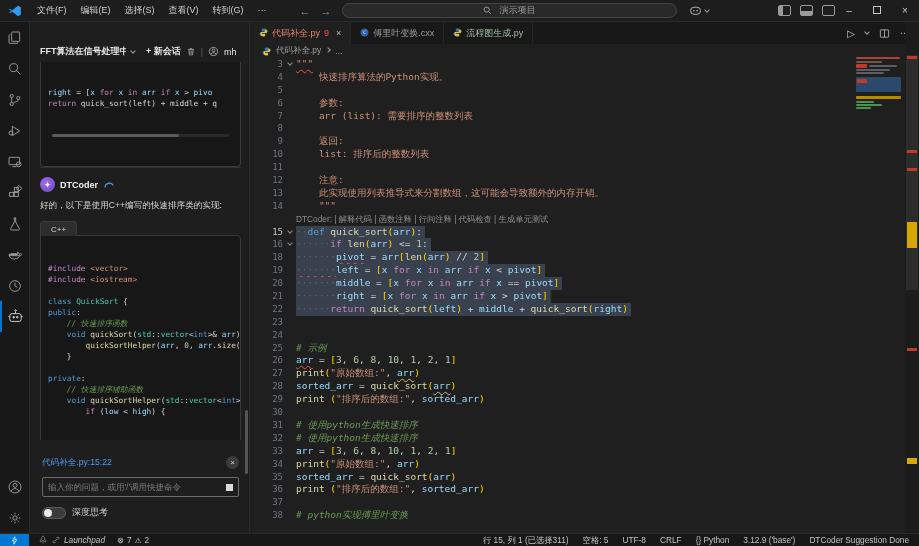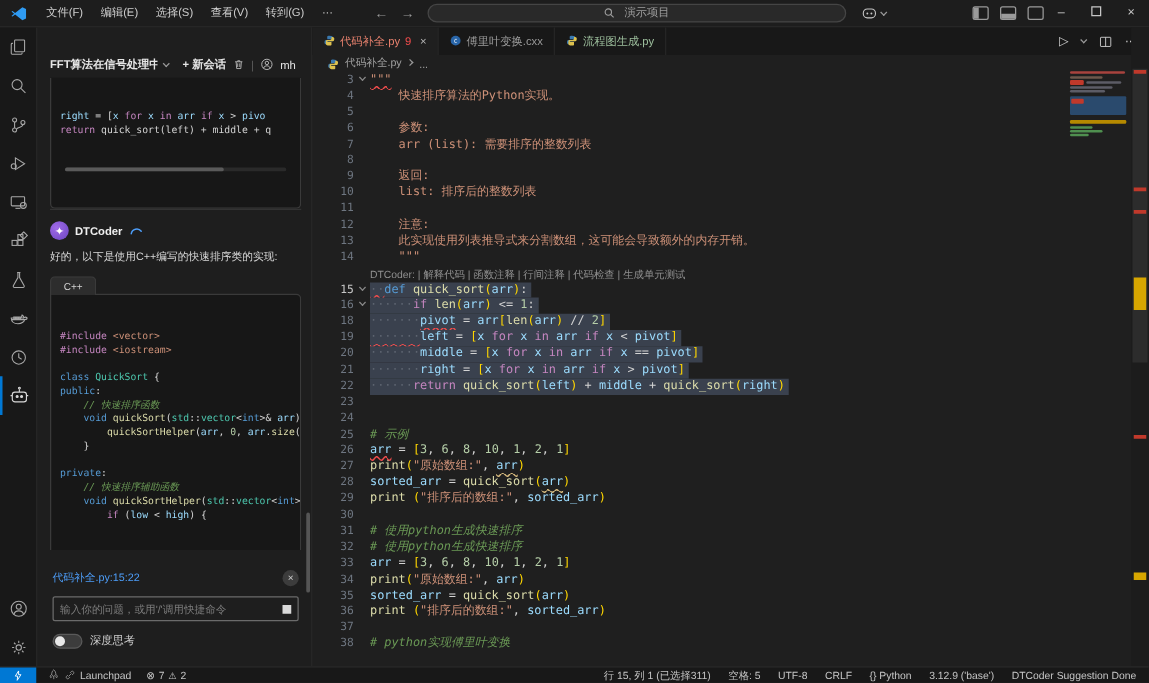--- a/index.html
+++ b/index.html
@@ -108,21 +108,21 @@
   #minimap > div { position:absolute; border-radius:1px; }
   #scrollbar { position:absolute; right:0; top:0; width:14px; bottom:0; background:#1c1c1c; }
   #scroll-thumb { position:absolute; left:1px; right:1px; top:33px; height:235px; background:rgba(121,121,121,.18); }
   .ov-mark { position:absolute; }
 
   
   #statusbar { position:absolute; left:0; top:533px; width:919px; height:13px; background:#181818;
     border-top:1px solid #2a2a2a; display:flex; align-items:center; font-size:8.3px; color:#c5c5c5; }
   #remote-box { width:29px; height:13px; background:#0078d4; color:#fff; display:flex; align-items:center;
     justify-content:center; font-size:8px; }
-  #launchpad { display:flex; align-items:center; gap:3px; margin-left:9px; }
+  #launchpad { display:flex; align-items:center; gap:3px; margin-left:9px;font-style:italic; }
   #launchpad svg { stroke:#c5c5c5; fill:none; stroke-width:1.2; }
   #problems { display:flex; align-items:center; gap:3px; margin-left:12px; }
   #status-right { margin-left:auto; display:flex; align-items:center; gap:14px; padding-right:10px; }
 </style>
 </head>
 <body>
 
 <div id="titlebar">
   <svg id="vscode-logo" viewBox="0 0 24 24">
     <path d="M17 3 L7 11 L3.5 8.3 L2 9 L5.5 12 L2 15 L3.5 15.7 L7 13 L17 21 L22 18.6 V5.4 Z" fill="#2f9bf2"></path>

